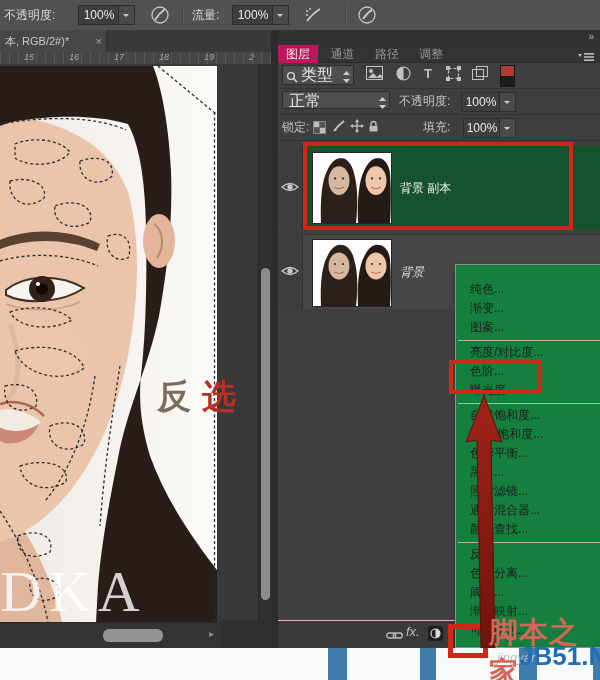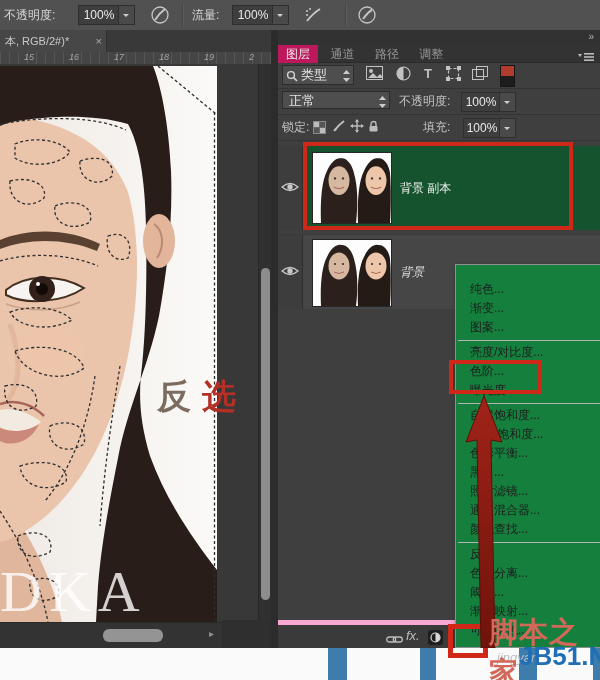--- a/index.html
+++ b/index.html
@@ -37,30 +37,30 @@
   
   #divider{left:271px;top:30px;width:7px;height:618px;background:#2c2c2c;}
   #panel{left:278px;top:30px;width:322px;height:618px;background:#3f3f3f;}
   #p-head{left:0;top:0;width:322px;height:14px;background:#323232;}
   #p-collapse{right:6px;top:1px;color:#b5b5b5;font-size:10px;}
   #p-tabs{left:0;top:14px;width:322px;height:18px;background:#333;border-bottom:1px solid #2b2b2b;}
   .ptab{display:inline-block;height:18px;line-height:18px;padding:0 8px;font-size:12px;color:#969696;}
   .ptab.active{background:#be185d;color:#ececec;}
   .prow{left:0;width:322px;height:26px;border-bottom:1px solid #343434;}
   .plabel{font-size:12px;color:#c4c4c4;line-height:26px;}
-  .pselect{height:18px;background:#4e4e4e;border:1px solid #2c2c2c;color:#e2e2e2;font-size:13px;line-height:18px;}
+  .pselect{height:18px;background:#4e4e4e;border:1px solid #2c2c2c;color:#e2e2e2;font-size:16px;line-height:18px;}
   .spin{position:absolute;right:3px;top:3px;}
   .icon16{width:18px;height:18px;top:4px;}
   #f-toggle{width:13px;height:20px;top:3px;border:1px solid #161616;background:linear-gradient(#b23b2e 0 50%,#1d1d1d 50% 100%);}
   .lrow-eye{left:0;top:0;width:24px;background:#3d3d3d;border-right:1px solid #2e2e2e;display:flex;align-items:center;justify-content:center;}
   .lthumb{background:#fdfdfd;border:1px solid #262626;}
   .lname{font-size:12px;color:#ececec;}
   #layer1{left:0;top:116px;width:322px;height:84px;background:#14532d;}
   #layer2{left:0;top:204px;width:322px;height:74px;background:#464646;border-top:1px solid #393939;}
-  #p-bottom{left:0;top:590px;width:322px;height:28px;background:#3a3a3a;border-top:5px solid #f9a8d4;}
+  #p-bottom{left:0;top:590px;width:322px;height:28px;background:#3a3a3a;border-top:1px solid #f9a8d4;}
   #p-bottom .bicon{top:5px;color:#bdbdbd;}
   
   #menu{left:455px;top:264px;width:162px;height:384px;background:#15803d;border:1px solid #8f8f8f;
         box-shadow:2px 3px 6px rgba(0,0,0,.45);padding-top:15px;box-sizing:border-box;z-index:10;}
   .menu-item{height:19px;line-height:19px;padding-left:14px;font-size:12px;color:#1d1d1d;white-space:nowrap;}
   .menu-item.hl{background:#3a74c9;color:#fff;}
   .menu-sep{height:6px;position:relative;}
   .menu-sep:after{content:"";position:absolute;left:2px;right:2px;top:3px;height:1px;background:#b3b3b3;}
   
   .redbox{border:4px solid #cf2718;z-index:26;}

